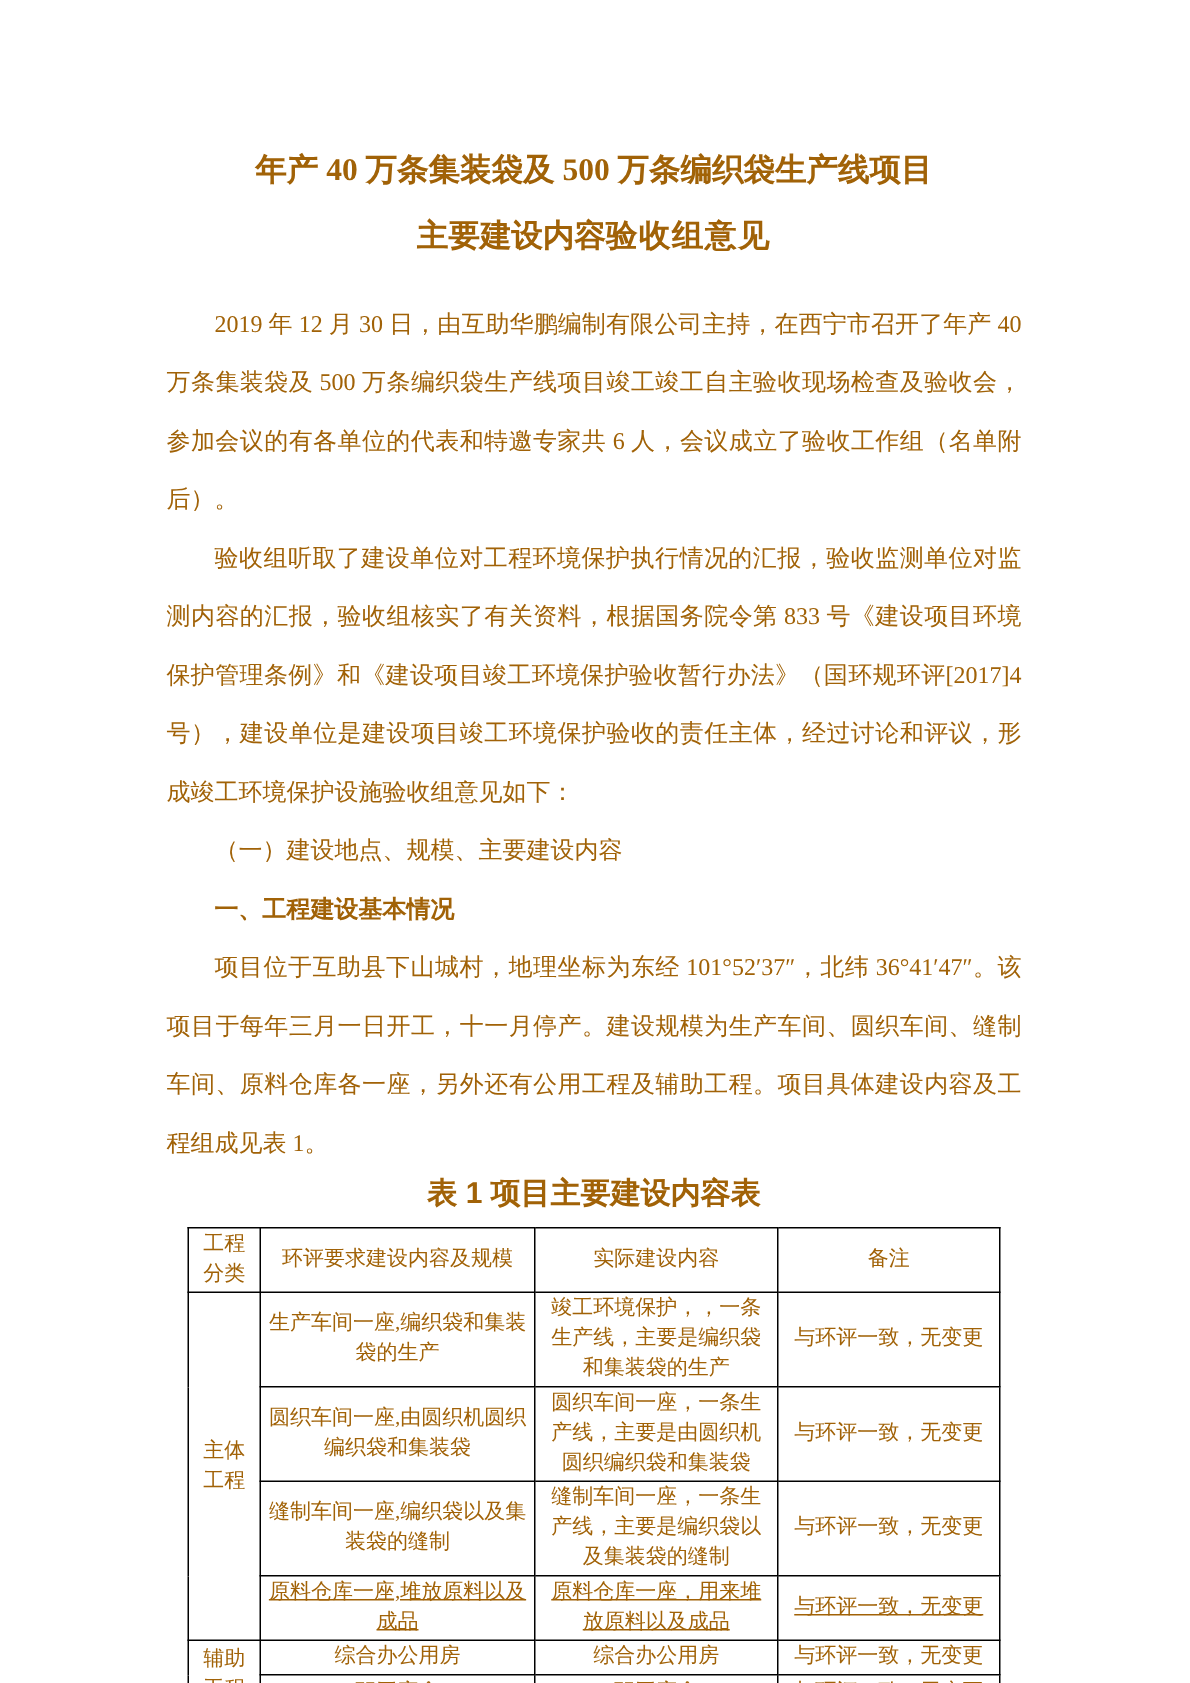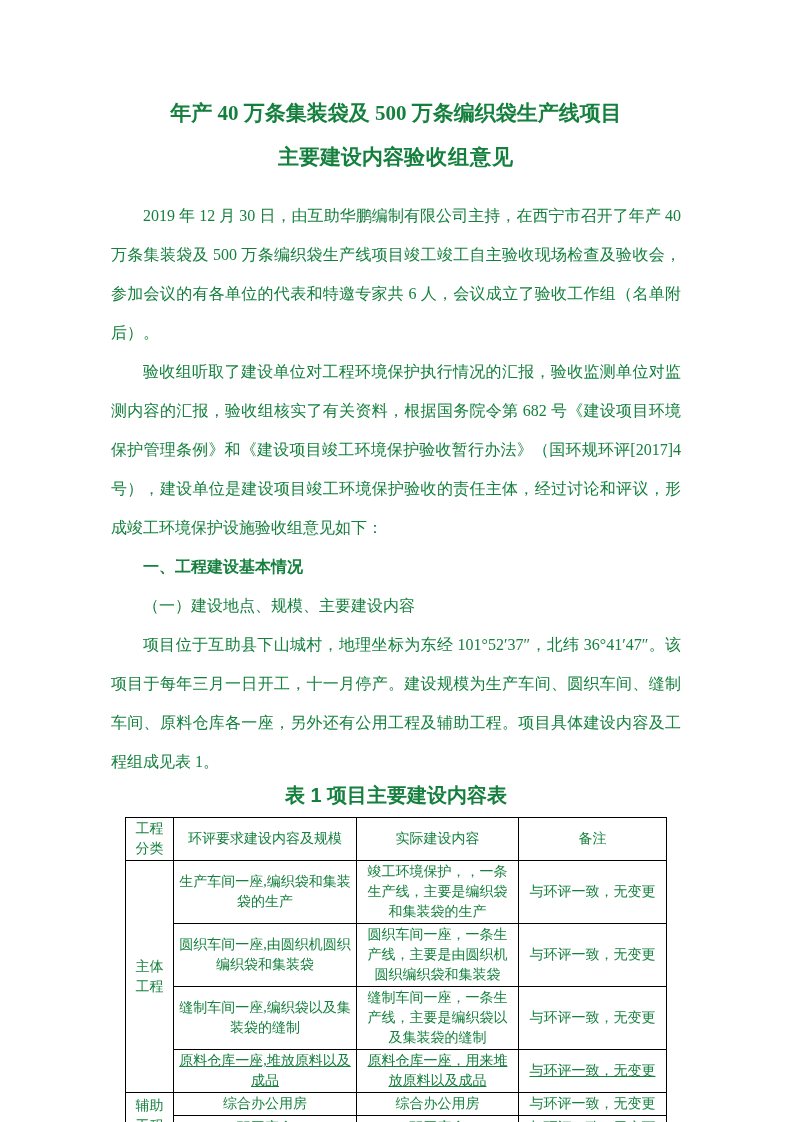--- a/index.html
+++ b/index.html
@@ -1,20 +1,20 @@
 <!DOCTYPE html>
 <html><head>
 <meta charset="utf-8">
 <style>
   html,body{margin:0;padding:0;background:#ffffff;}
   .page{
     position:relative;
     width:793px;height:1122px;
     background:#ffffff;
-    color:#15803d;
+    color:#a16207;
     font-family:"Liberation Serif", serif;
     overflow:hidden;
   }
   .content{
     position:absolute;
     left:111px;top:98px;
     width:570px;
   }
   .title{
     font-size:21px;
@@ -76,24 +76,24 @@
 </head>
 <body>
 
 <div class="page">
   <div class="content">
 
     <p class="title">年产 40 万条集装袋及 500 万条编织袋生产线项目</p>
     <p class="title title2"><span>主要建设内容</span><span class="heiti">验收组意见</span></p>
 
     <p class="body-p first-p">2019 年 12 月 30 日，由互助华鹏编制有限公司主持，在西宁市召开了年产 40 万条集装袋及 500 万条编织袋生产线项目竣工竣工自主验收现场检查及验收会，参加会议的有各单位的代表和特邀专家共 6 人，会议成立了验收工作组（名单附后）。</p>
-    <p class="body-p">验收组听取了建设单位对工程环境保护执行情况的汇报，验收监测单位对监测内容的汇报，验收组核实了有关资料，根据国务院令第 682 号《建设项目环境保护管理条例》和《建设项目竣工环境保护验收暂行办法》（国环规环评[2017]4 号），建设单位是建设项目竣工环境保护验收的责任主体，经过讨论和评议，形成竣工环境保护设施验收组意见如下：</p>
+    <p class="body-p">验收组听取了建设单位对工程环境保护执行情况的汇报，验收监测单位对监测内容的汇报，验收组核实了有关资料，根据国务院令第 833 号《建设项目环境保护管理条例》和《建设项目竣工环境保护验收暂行办法》（国环规环评[2017]4 号），建设单位是建设项目竣工环境保护验收的责任主体，经过讨论和评议，形成竣工环境保护设施验收组意见如下：</p>
 
+    <p class="body-p">（一）建设地点、规模、主要建设内容</p>
     <p class="body-p heading1">一、工程建设基本情况</p>
-    <p class="body-p">（一）建设地点、规模、主要建设内容</p>
     <p class="body-p">项目位于互助县下山城村，地理坐标为东经 101°52′37″，北纬 36°41′47″。该项目于每年三月一日开工，十一月停产。建设规模为生产车间、圆织车间、缝制车间、原料仓库各一座，另外还有公用工程及辅助工程。项目具体建设内容及工程组成见表 1。</p>
 
     <p class="caption">表 1 项目主要建设内容表</p>
 
     <table class="t1">
       <colgroup>
         <col style="width:48px">
         <col style="width:183px">
         <col style="width:162px">
         <col style="width:148px">

